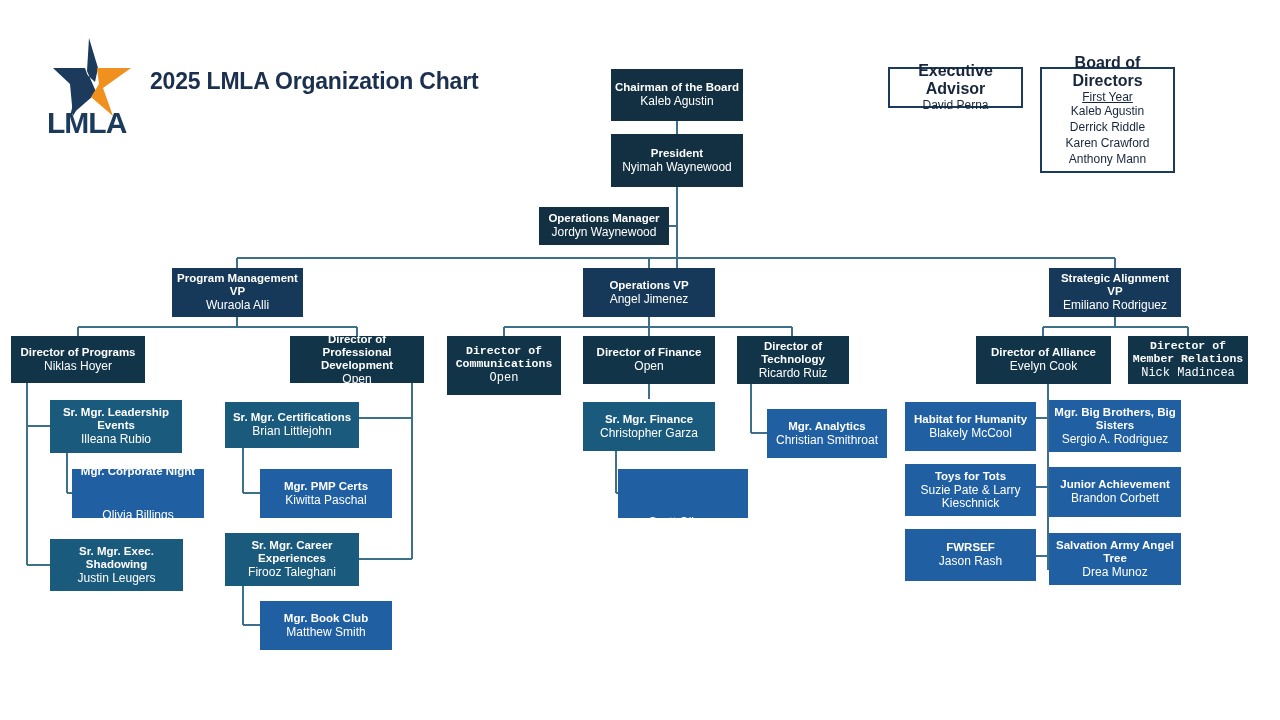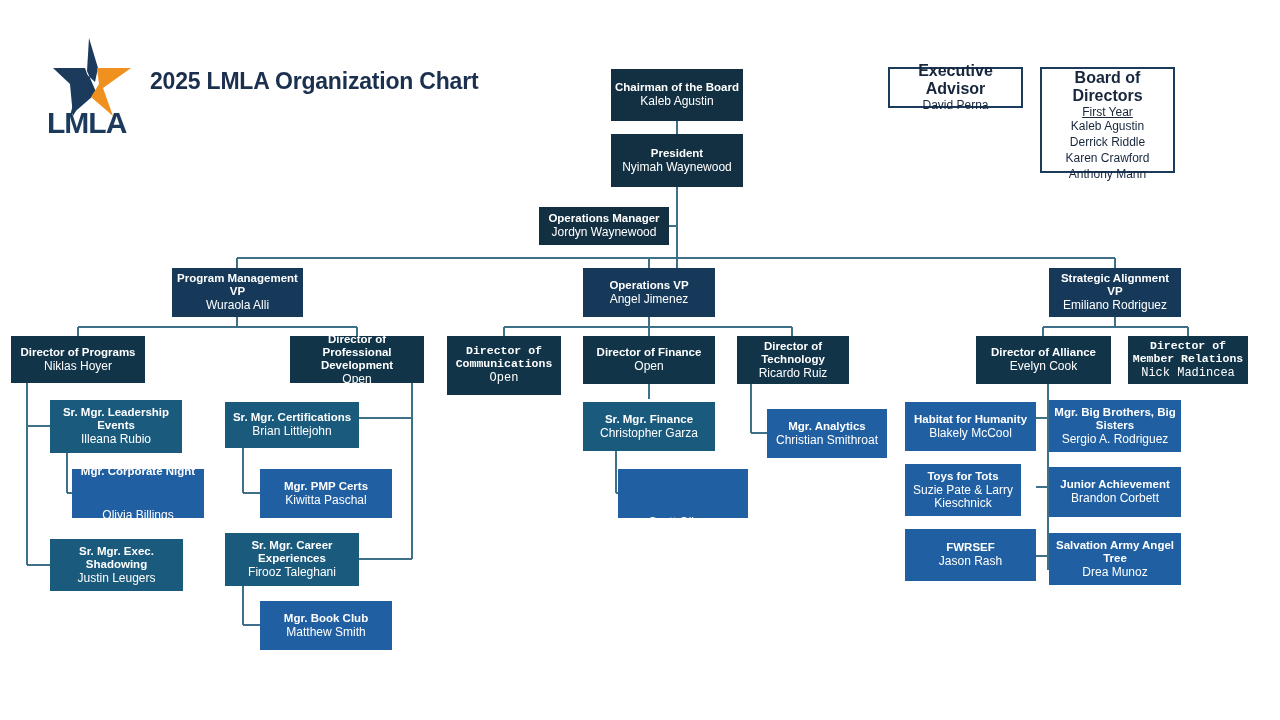--- a/index.html
+++ b/index.html
@@ -237,21 +237,21 @@
   <div class="node lvl-mgr" style="left:767px;top:409px;width:120px;height:49px;">
     <div class="t">Mgr. Analytics</div>
     <div class="n">Christian Smithroat</div>
   </div>
 
   <div class="node lvl-mgr" style="left:905px;top:402px;width:131px;height:49px;">
     <div class="t">Habitat for Humanity</div>
     <div class="n">Blakely McCool</div>
   </div>
 
-  <div class="node lvl-mgr" style="left:905px;top:464px;width:116px;height:52px;">
+  <div class="node lvl-mgr" style="left:905px;top:464px;width:131px;height:52px;">
     <div class="t">Toys for Tots</div>
     <div class="n">Suzie Pate &amp; Larry Kieschnick</div>
   </div>
 
   <div class="node lvl-mgr" style="left:905px;top:529px;width:131px;height:52px;">
     <div class="t">FWRSEF</div>
     <div class="n">Jason Rash</div>
   </div>
 
   <div class="node lvl-mgr" style="left:1049px;top:400px;width:132px;height:52px;">
@@ -267,21 +267,21 @@
   <div class="node lvl-mgr" style="left:1049px;top:533px;width:132px;height:52px;">
     <div class="t">Salvation Army Angel Tree</div>
     <div class="n">Drea Munoz</div>
   </div>
 
   <div class="node outline" style="left:888px;top:67px;width:135px;height:41px;">
     <div class="t">Executive Advisor</div>
     <div class="n">David Perna</div>
   </div>
 
-  <div class="node outline" style="left:1040px;top:67px;width:135px;height:106px;justify-content:space-between;padding-top:0;">
+  <div class="node outline" style="left:1040px;top:67px;width:135px;height:106px;justify-content:flex-end;padding-top:0;">
     <div class="t">Board of Directors</div>
     <div class="sub">First Year</div>
     <div class="member">Kaleb Agustin</div>
     <div class="member">Derrick Riddle</div>
     <div class="member">Karen Crawford</div>
     <div class="member">Anthony Mann</div>
   </div>
 
 </div>
 

